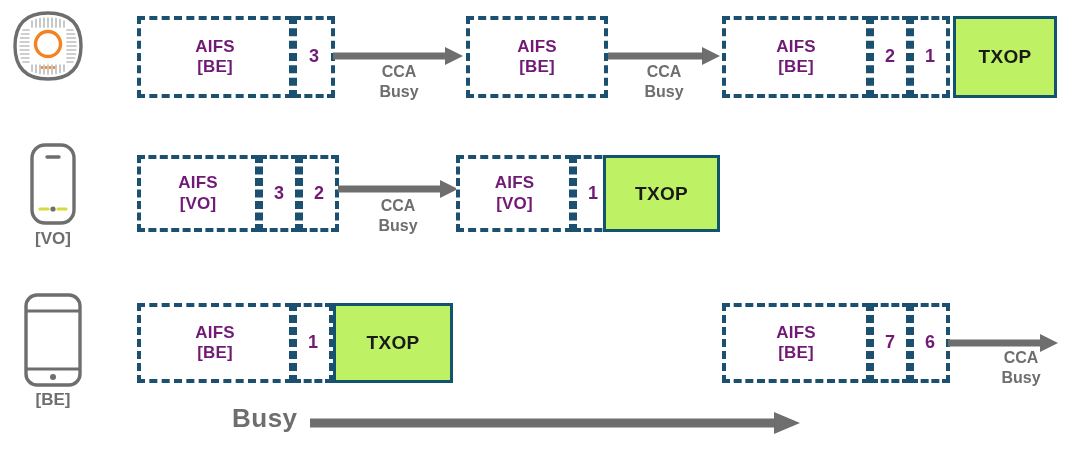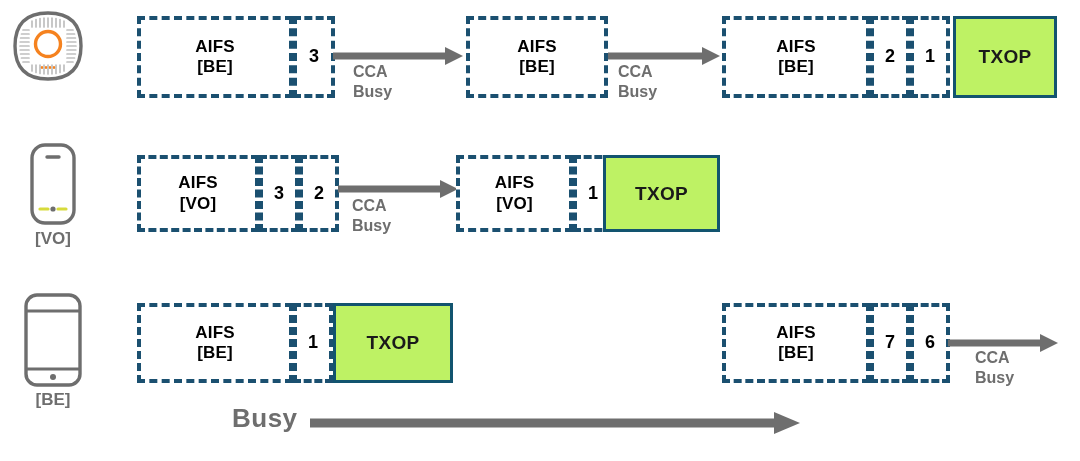--- a/index.html
+++ b/index.html
@@ -22,21 +22,21 @@
   .abs { position: absolute; box-sizing: border-box; }
 
   
   .slot {
     border: 4px dashed #1B5070;
     background: #ffffff;
     display: flex;
     flex-direction: column;
     align-items: center;
     justify-content: center;
-    color: #000000;
+    color: #701a75;
     font-weight: bold;
     line-height: 1.18;
     text-align: left;
   }
   .slot.aifs { font-size: 17px; letter-spacing: .2px; }
   .slot.cnt  { font-size: 18px; }
   .slot .l1, .slot .l2 { display: block; }
 
   
   .txop {
@@ -54,21 +54,21 @@
 
   
   .arrow { display: block; }
 
   
   .cca {
     color: #6E6E6E;
     font-size: 16px;
     font-weight: bold;
     line-height: 1.25;
-    text-align: left;
+    text-align: center;
     white-space: nowrap;
   }
   .cca .l1, .cca .l2 { display: block; }
 
   
   .time-label {
     color: #6E6E6E;
     font-size: 26px;
     font-weight: bold;
     letter-spacing: .5px;

